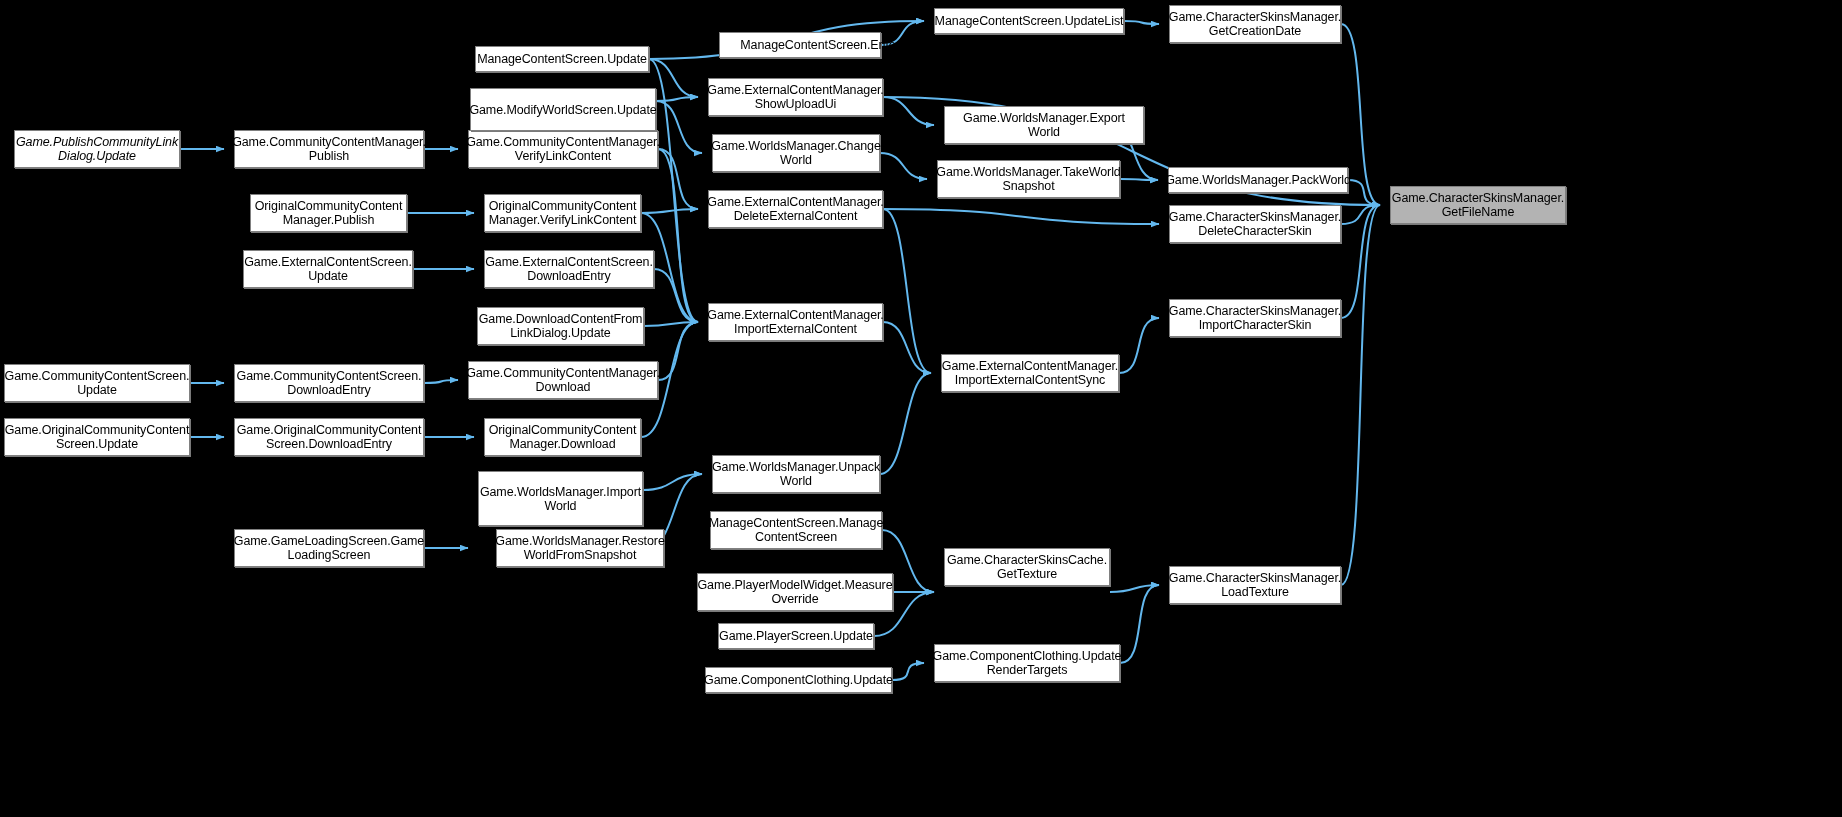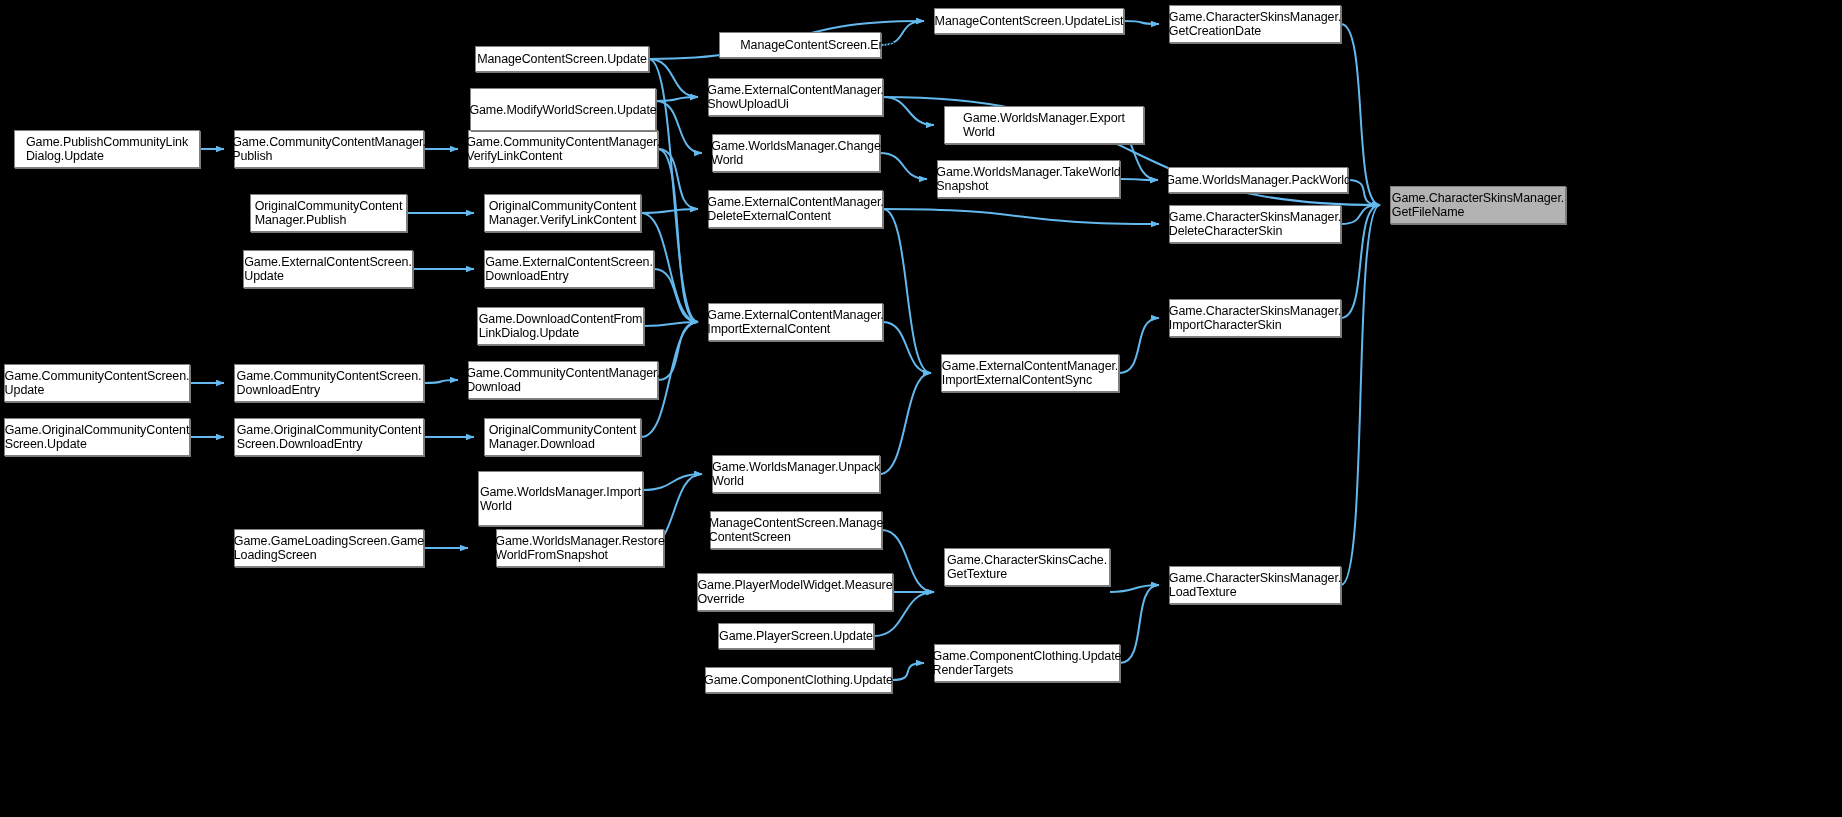--- a/index.html
+++ b/index.html
@@ -16,21 +16,21 @@
     box-sizing:border-box;
     background:#ffffff;
     border:1px solid #808080;
     box-shadow:1px 1px 0 0 #7a7a7a;
     color:#000000;
     font-size:12.5px;
     line-height:14px;
     display:flex;
     align-items:center;
     justify-content:center;
-    text-align:left;
+    text-align:center;
     padding:0 4px;
     white-space:pre-line;
     letter-spacing:-0.1px;
     cursor:pointer;
   }
   .node.highlight{
     background:#b3b3b3;
   }
 </style>
 </head>
@@ -87,21 +87,21 @@
         <path d="M 1110 592 C 1138 592, 1131 585, 1159 585" fill="none" stroke="#63b8ee" stroke-width="2" marker-end="url(#arrow)"></path>
         <path d="M 1120 663 C 1148 663, 1131 585, 1159 585" fill="none" stroke="#63b8ee" stroke-width="2" marker-end="url(#arrow)"></path>
         <path d="M 1341 24 C 1369 24, 1352 205, 1380 205" fill="none" stroke="#63b8ee" stroke-width="2" marker-end="url(#arrow)"></path>
         <path d="M 1348 180 C 1376 180, 1352 205, 1380 205" fill="none" stroke="#63b8ee" stroke-width="2" marker-end="url(#arrow)"></path>
         <path d="M 1341 224 C 1369 224, 1352 205, 1380 205" fill="none" stroke="#63b8ee" stroke-width="2" marker-end="url(#arrow)"></path>
         <path d="M 1341 318 C 1369 318, 1352 205, 1380 205" fill="none" stroke="#63b8ee" stroke-width="2" marker-end="url(#arrow)"></path>
         <path d="M 1341 585 C 1369 585, 1352 205, 1380 205" fill="none" stroke="#63b8ee" stroke-width="2" marker-end="url(#arrow)"></path>
       </g>
   </svg>
   <div id="nodes">
-      <div class="node" style="left: 14px; top: 130px; width: 186px; height: 38px;">Game.PublishCommunityLink
+      <div class="node" style="left: 14px; top: 130px; width: 166px; height: 38px; font-style: italic;">Game.PublishCommunityLink
 Dialog.Update</div>
       <div class="node" style="left: 234px; top: 130px; width: 190px; height: 38px;">Game.CommunityContentManager.
 Publish</div>
       <div class="node" style="left: 468px; top: 130px; width: 190px; height: 38px;">Game.CommunityContentManager.
 VerifyLinkContent</div>
       <div class="node" style="left: 250px; top: 194px; width: 157px; height: 38px;">OriginalCommunityContent
 Manager.Publish</div>
       <div class="node" style="left: 484px; top: 194px; width: 157px; height: 38px;">OriginalCommunityContent
 Manager.VerifyLinkContent</div>
       <div class="node" style="left: 243px; top: 250px; width: 170px; height: 38px;">Game.ExternalContentScreen.

